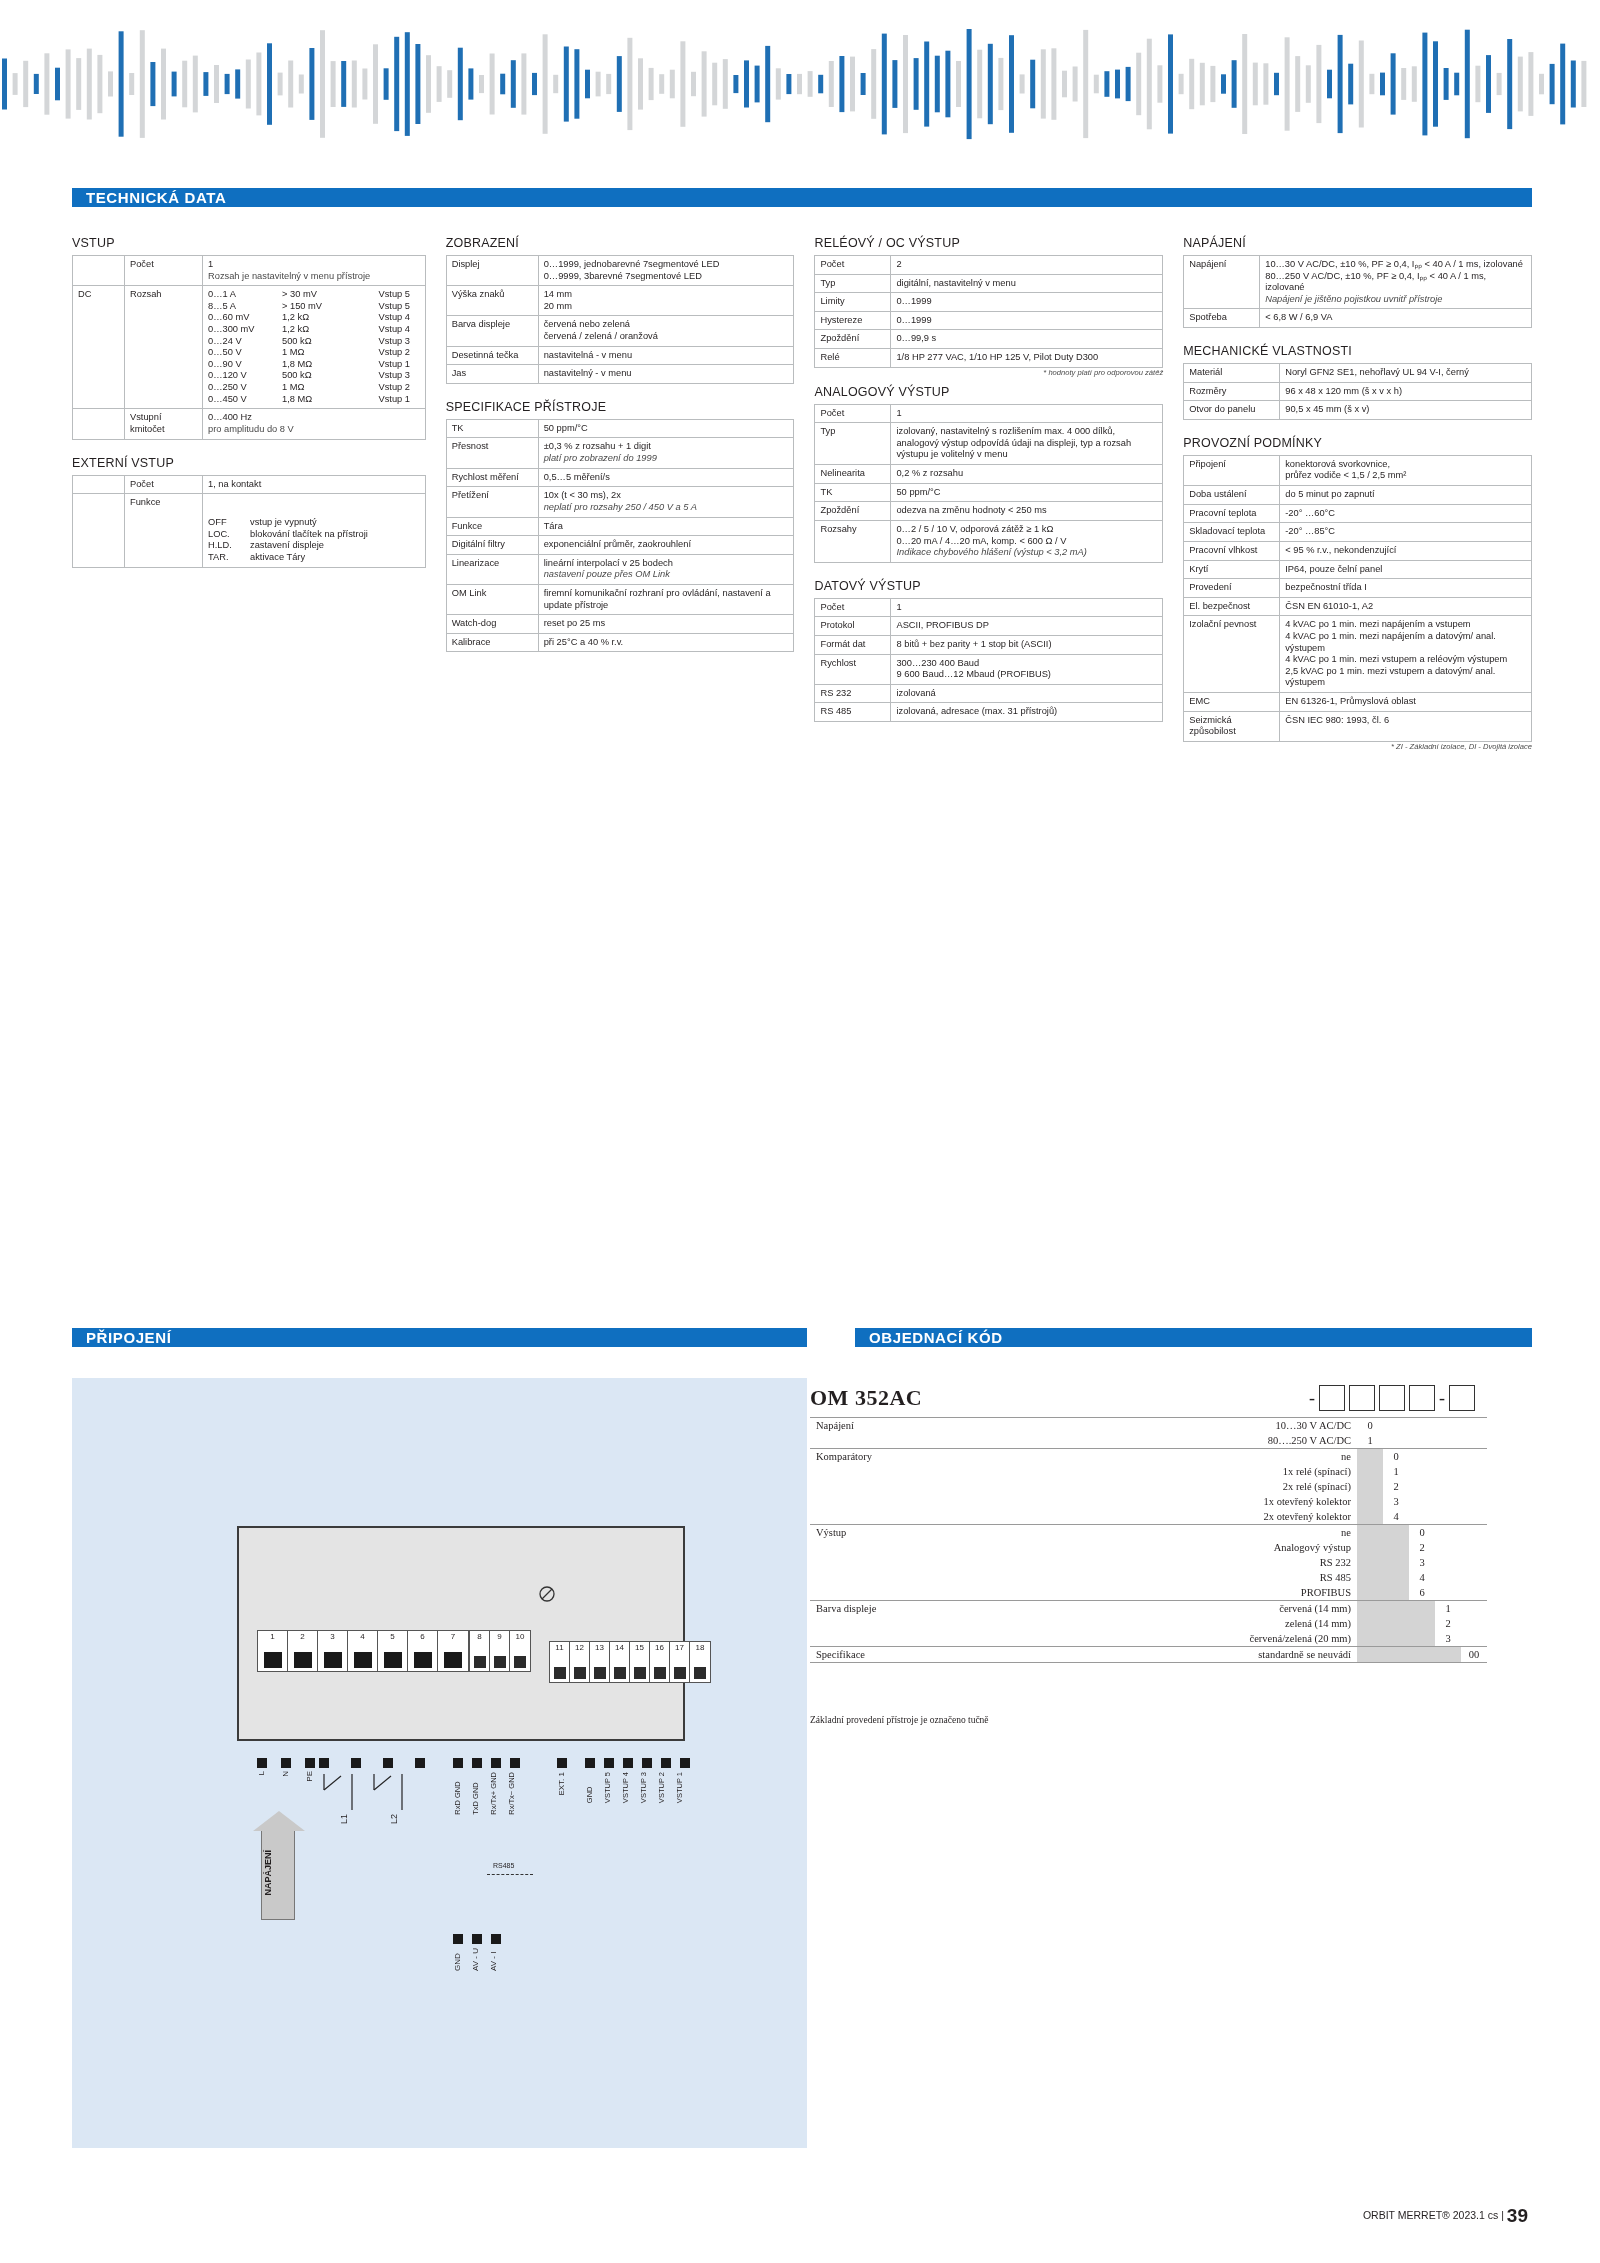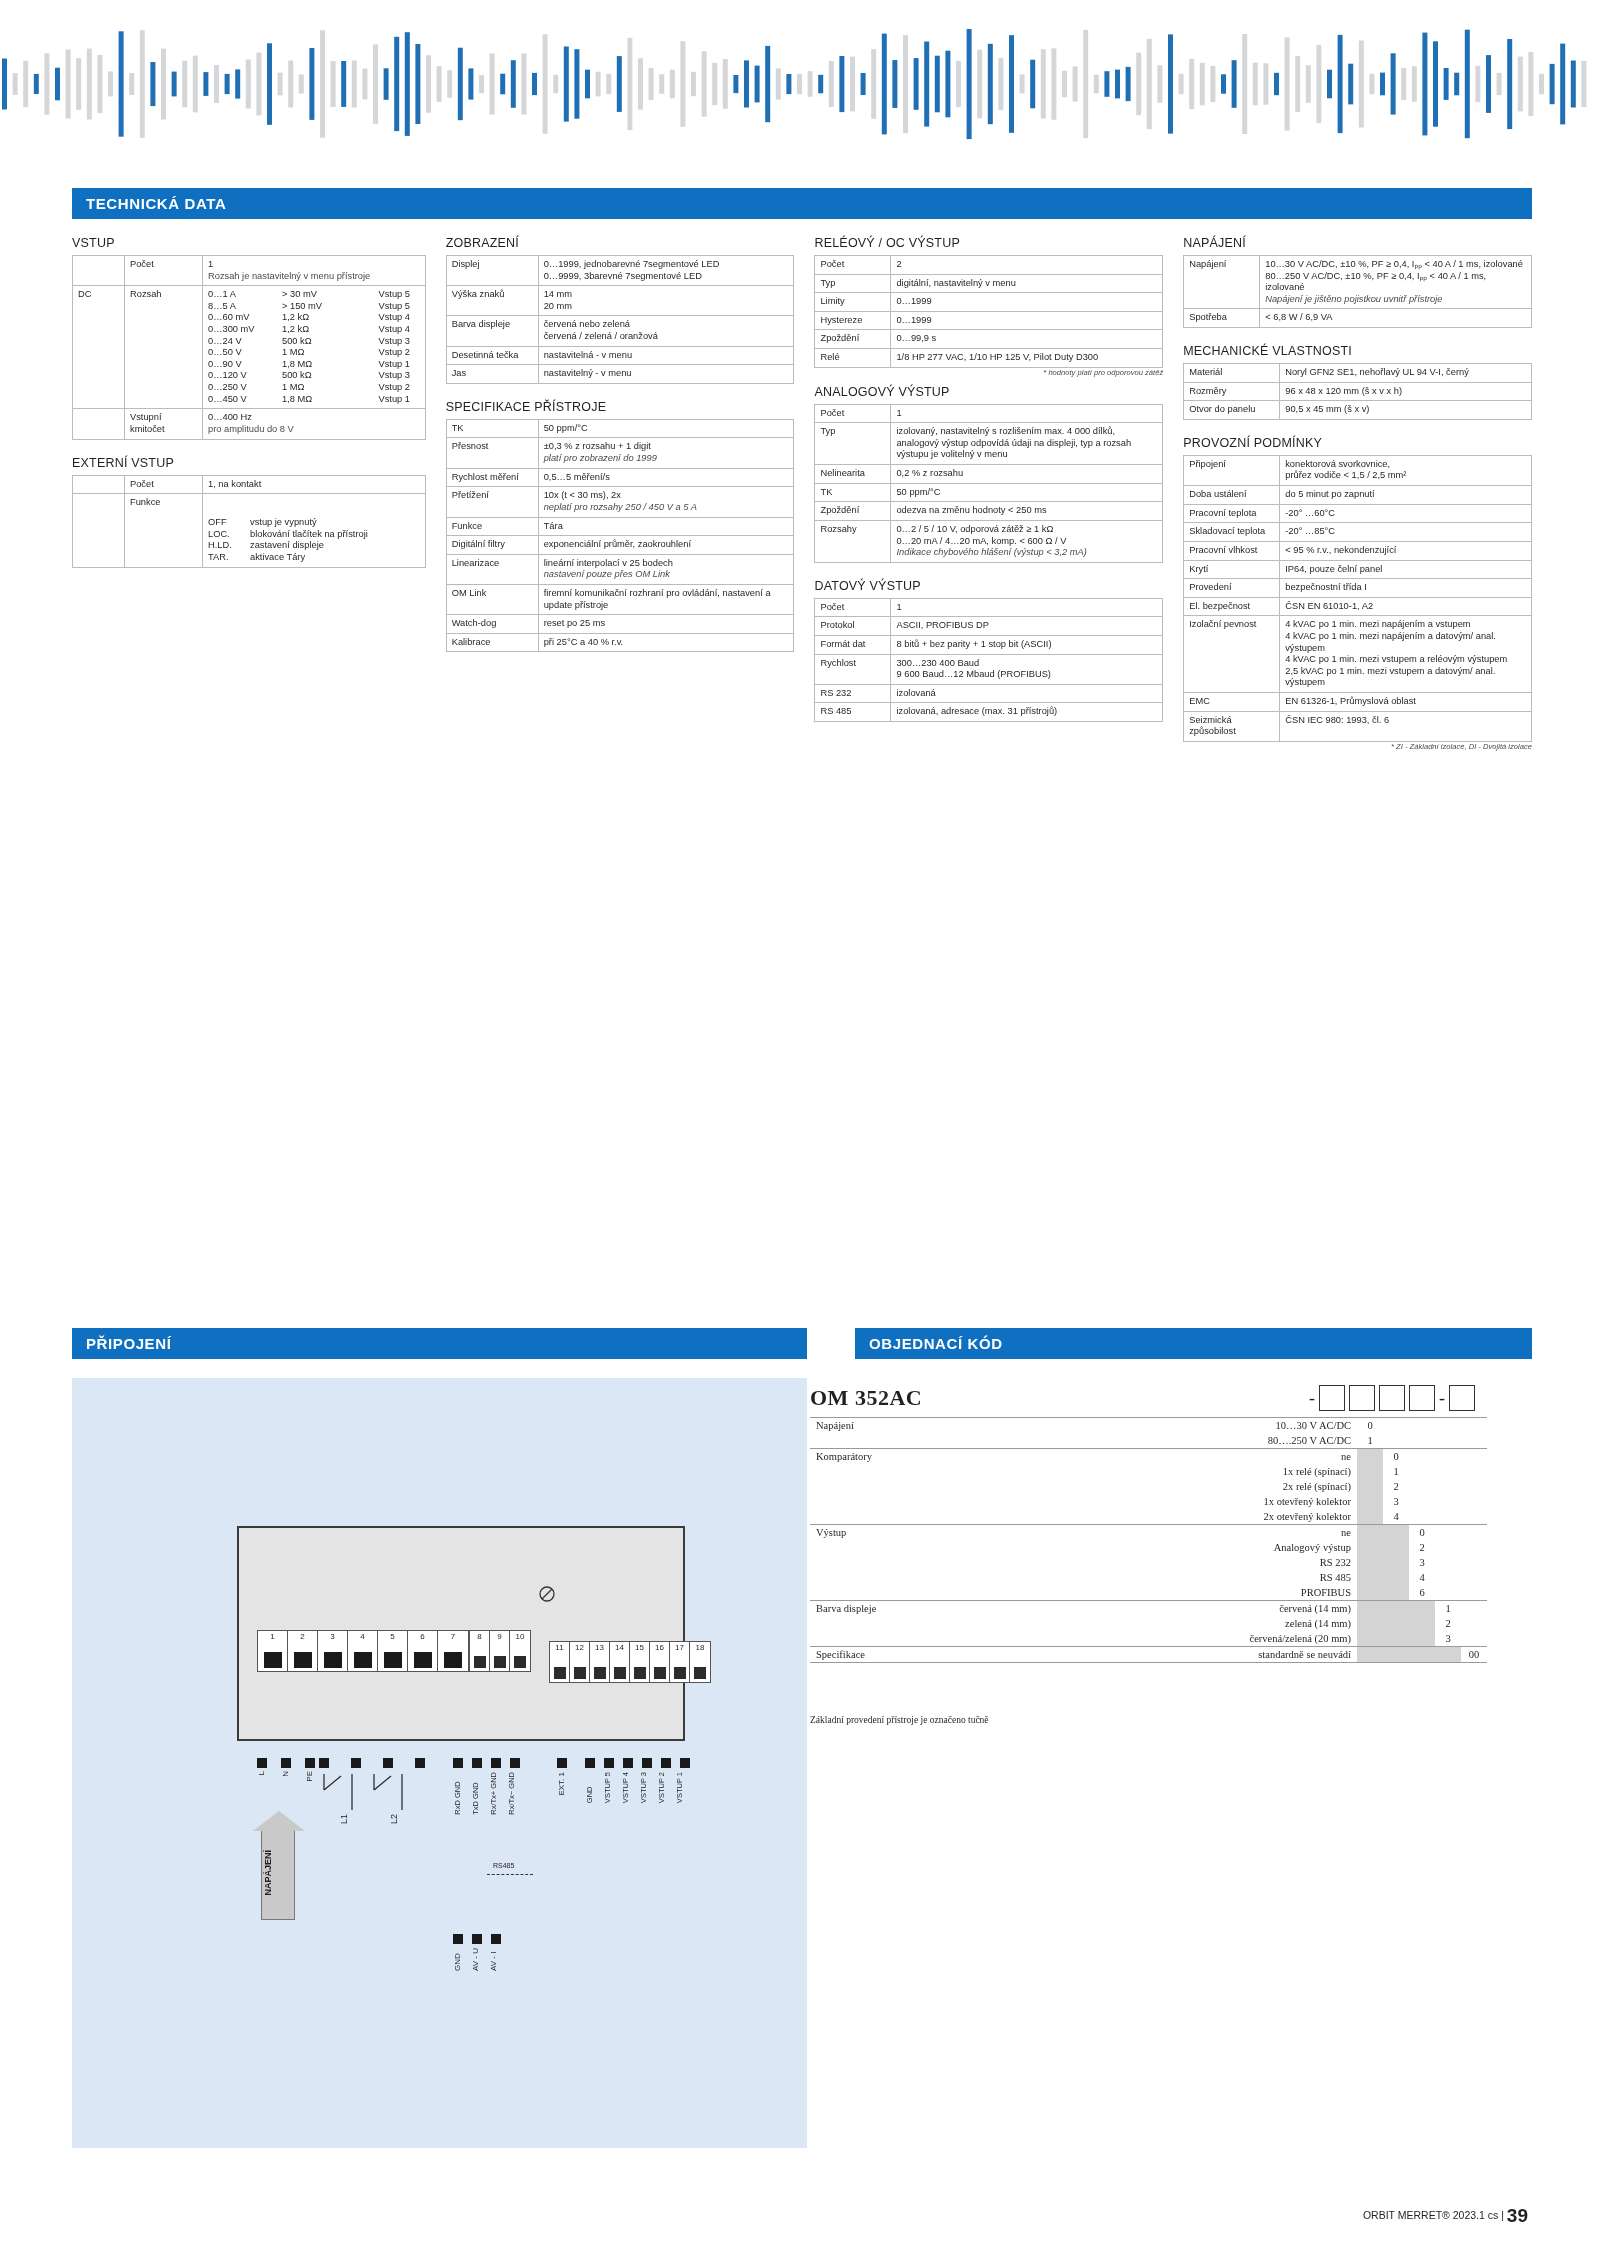--- a/index.html
+++ b/index.html
@@ -15,21 +15,21 @@
   
   .banner {
     position:absolute; left:0; top:0; width:1600px; height:168px;
     overflow:hidden;
   }
   .banner .bars { position:absolute; left:0; top:0; width:1600px; height:168px; }
   
   .sec-head {
     background:#0f6fc0; color:#ffffff;
     font-size:15px; font-weight:bold; letter-spacing:.6px;
-    padding:7px 14px;
+    padding:1px 14px;
   }
   
   .grp-title {
     font-size:12.5px; color:#231f20; font-weight:normal;
     margin:0 0 5px 0; letter-spacing:.2px;
   }
   table.spec {
     border-collapse:collapse; width:100%;
     font-size:9.3px; line-height:1.25;
   }

